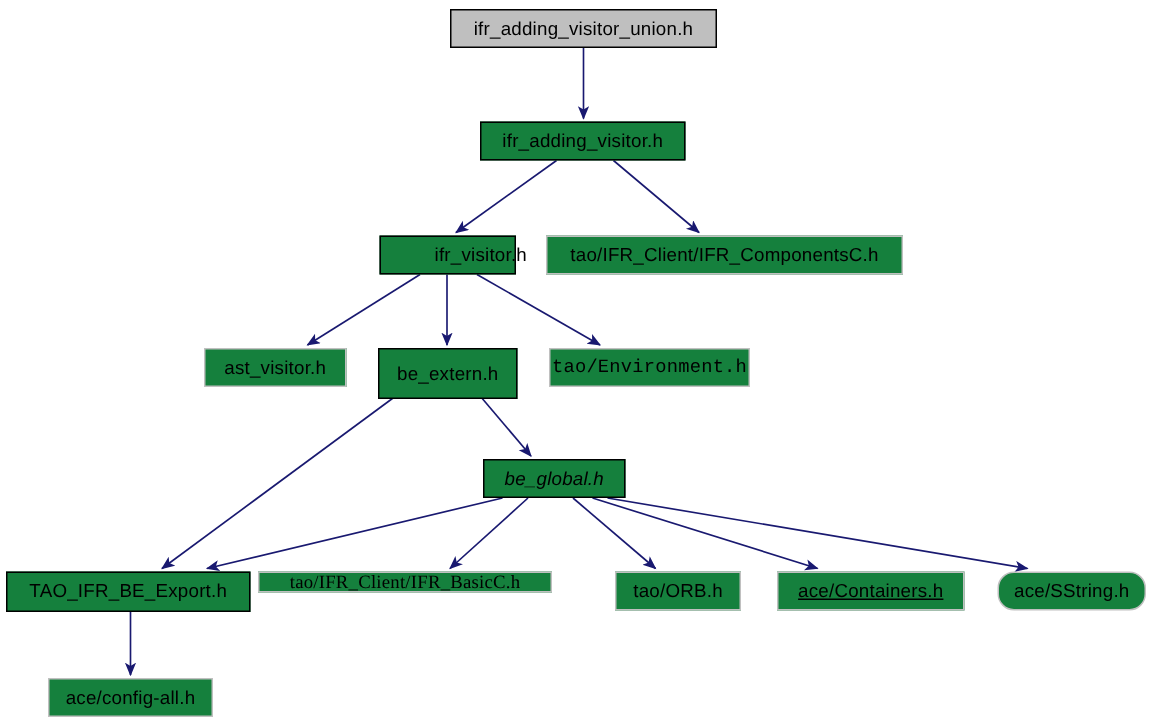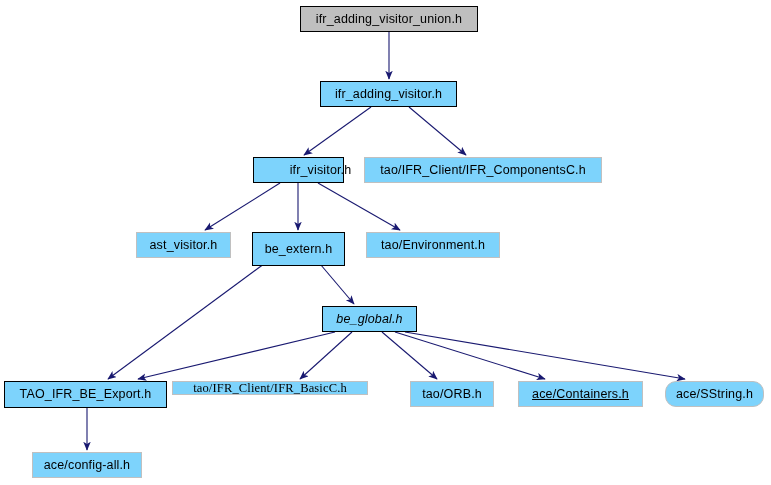--- a/index.html
+++ b/index.html
@@ -21,21 +21,21 @@
     top: 0;
     width: 771px;
     height: 485px;
   }
   .graph-node {
     position: absolute;
     box-sizing: border-box;
     display: flex;
     align-items: center;
     justify-content: center;
-    background: #7dd3fc;
+    background: #15803d;
     border: 1px solid #c0c0c0;
     color: #000000;
     font-size: 12.5px;
     line-height: 1;
     white-space: nowrap;
     letter-spacing: 0.15px;
   }
   .graph-node.strong {
     border: 1px solid #000000;
   }
@@ -90,21 +90,21 @@
       </div>
       <div class="graph-node weak" style="left: 364px; top: 157px; width: 238px; height: 26px;">
         <span class="node-label">tao/IFR_Client/IFR_ComponentsC.h</span>
       </div>
       <div class="graph-node weak" style="left: 136px; top: 232px; width: 95px; height: 26px;">
         <span class="node-label">ast_visitor.h</span>
       </div>
       <div class="graph-node strong" style="left: 252px; top: 232px; width: 93px; height: 34px;">
         <span class="node-label">be_extern.h</span>
       </div>
-      <div class="graph-node weak" style="left: 366px; top: 232px; width: 134px; height: 26px;">
+      <div class="graph-node weak" style="left: 366px; top: 232px; width: 134px; height: 26px; font-family: Liberation Mono, monospace;">
         <span class="node-label">tao/Environment.h</span>
       </div>
       <div class="graph-node strong" style="left: 322px; top: 306px; width: 95px; height: 26px; font-style: italic;">
         <span class="node-label">be_global.h</span>
       </div>
       <div class="graph-node strong" style="left: 4px; top: 381px; width: 163px; height: 27px;">
         <span class="node-label">TAO_IFR_BE_Export.h</span>
       </div>
       <div class="graph-node weak" style="left: 172px; top: 381px; width: 196px; height: 14px; font-family: Liberation Serif, serif;">
         <span class="node-label">tao/IFR_Client/IFR_BasicC.h</span>

